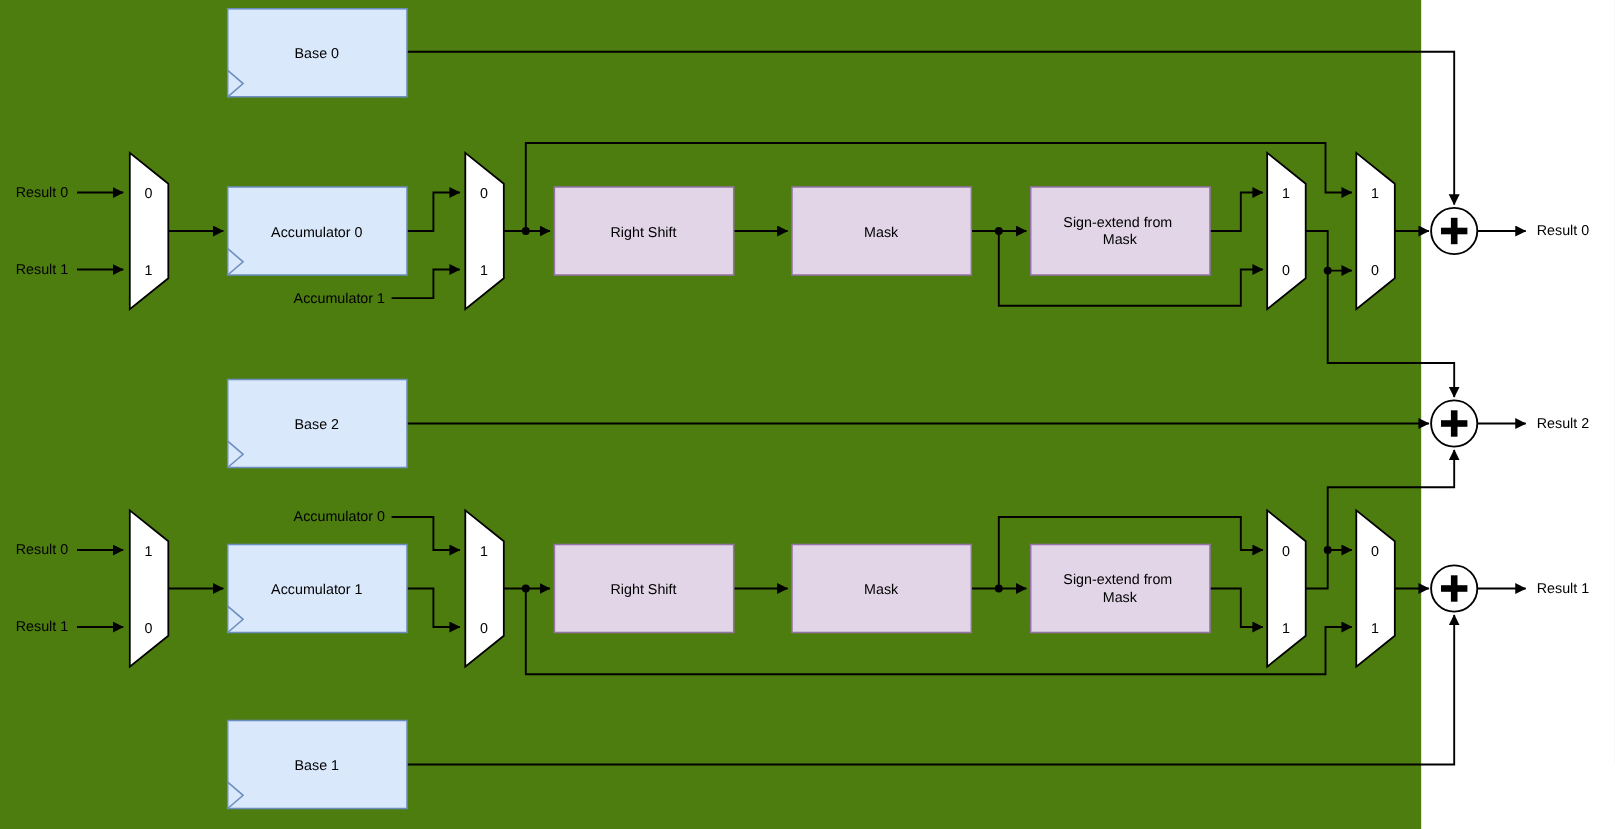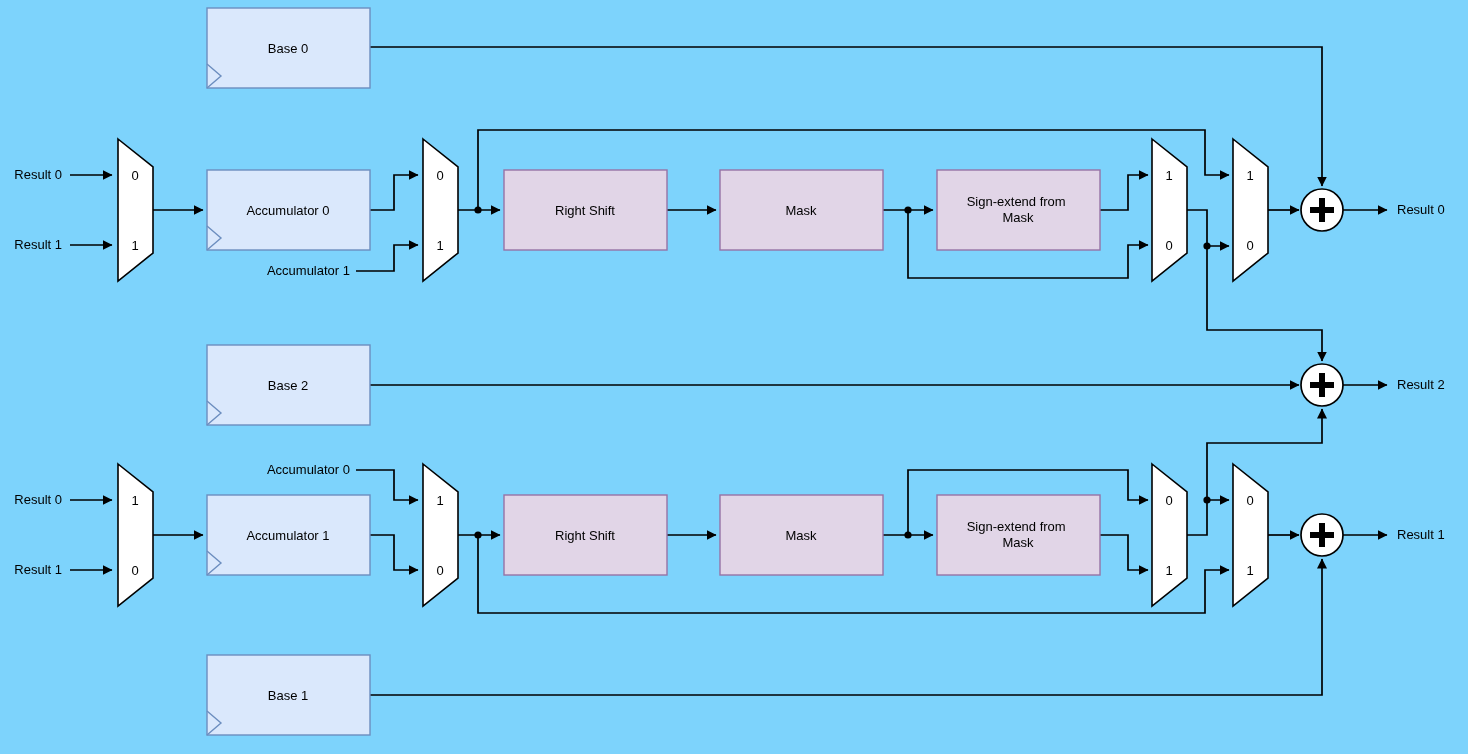--- a/index.html
+++ b/index.html
@@ -1,19 +1,19 @@
 <!DOCTYPE html>
 <html><head>
 <meta charset="utf-8">
 <style>
   html,body { margin:0; padding:0; background:#ffffff; }
   .canvas {
     position: relative;
-    width: 1468px; height: 754px;
-    background: #7dd3fc;
+    width: 1292px; height: 754px;
+    background: #4d7c0f;
     font-family: "Liberation Sans", sans-serif;
   }
   svg { position:absolute; top:0; left:0; }
   .wire { fill:none; stroke:#000000; stroke-width:1.7; }
   .mux  { fill:#ffffff; stroke:#000000; stroke-width:1.6; }
   .adder{ fill:#ffffff; stroke:#000000; stroke-width:1.7; }
   .register { stroke:#6c8ebf; stroke-width:1.4; }
   .op       { stroke:#9673a6; stroke-width:1.4; }
   .clockmark{ fill:none; stroke:#6c8ebf; stroke-width:1.4; }
   .dot  { fill:#000000; stroke:none; }

